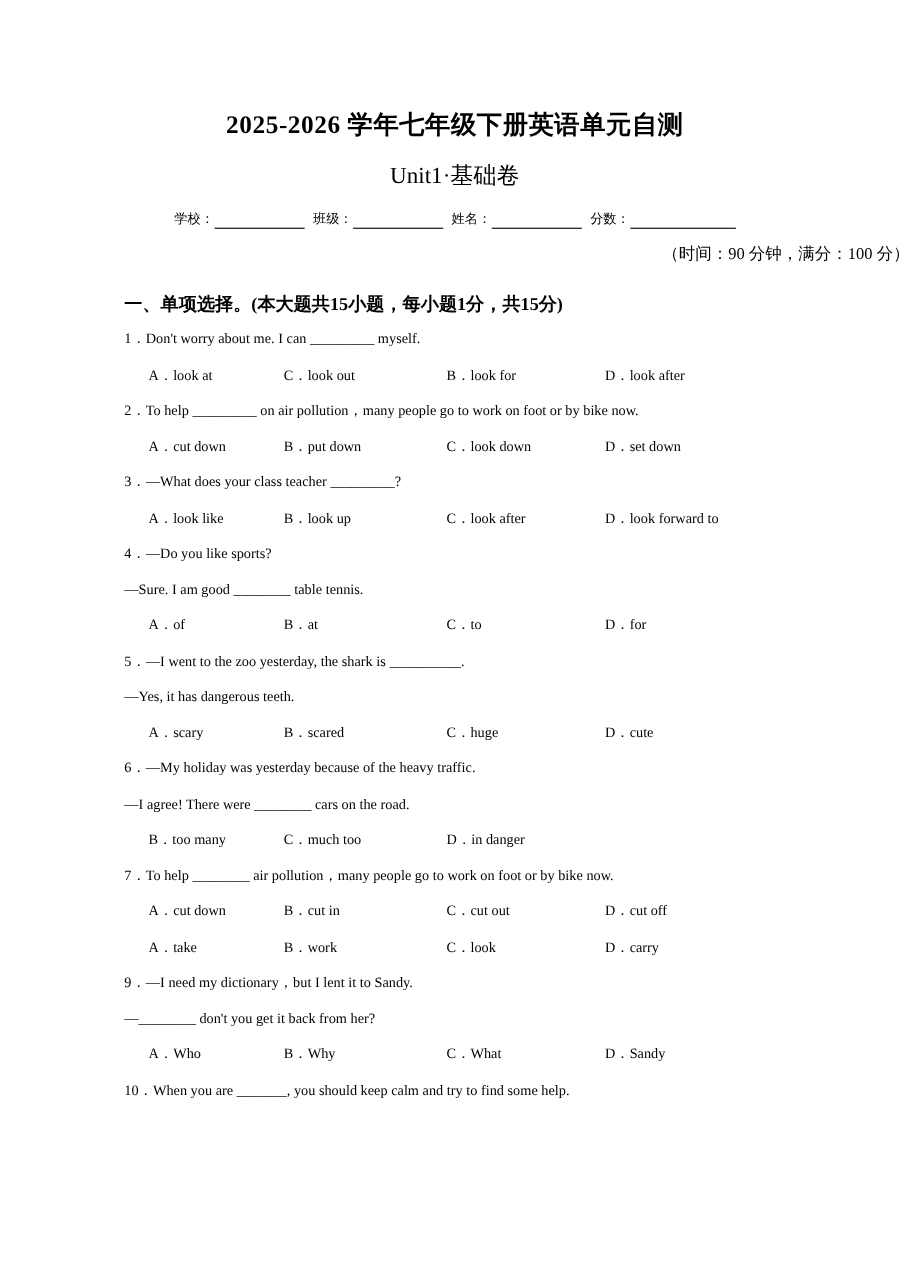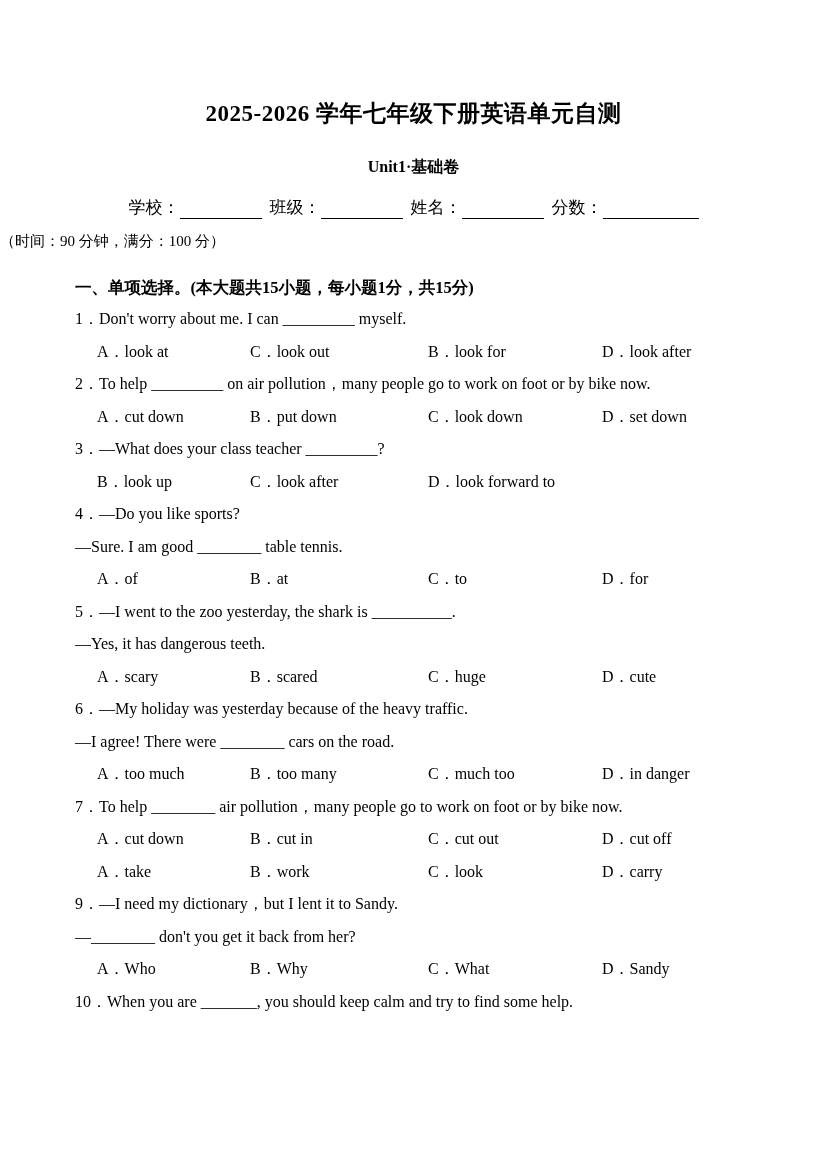--- a/index.html
+++ b/index.html
@@ -16,60 +16,59 @@
   }
   .title {
     text-align: center;
     font-weight: bold;
     font-size: 23px;
     padding-top: 98px;
     letter-spacing: 0.5px;
   }
   .subtitle {
     text-align: center;
-    font-weight: bold;
-    font-size: 16px;
-    margin-top: 28px;
+    font-weight: normal;
+    font-size: 21px;
+    margin-top: 16px;
   }
   .info-line {
     display: flex;
     justify-content: center;
     align-items: flex-end;
     margin-top: 18px;
-    font-size: 17px;
+    font-size: 12px;
   }
   .info-field { display: inline-flex; align-items: flex-end; margin: 0 4px; }
   .blank-line {
     display: inline-block;
     width: 82px;
     height: 16px;
     border-bottom: 1px solid #000;
   }
   .blank-line.wide { width: 96px; }
   .meta {
-    text-align: left;
+    text-align: right;
     font-size: 15px;
     margin-top: 13px;
   }
-  .content { padding: 0 75px; }
+  .content { padding: 0 113px; }
   .section-heading {
     font-weight: bold;
     font-size: 16.5px;
     margin-top: 22px;
     line-height: 30px;
   }
-  .question { font-size: 16px; }
+  .question { font-size: 13px; }
   .q-line { line-height: 32.5px; white-space: nowrap; }
   .q-num { display: inline; }
   .options {
     display: grid;
     grid-template-columns: 123px 148px 144px 1fr;
     padding-left: 22px;
     line-height: 32.5px;
-    gap: 30px;
   }
   .option { white-space: nowrap; }
 </style>
 </head>
 <body>
 
 <div class="page">
 
   <div class="title">2025-2026 学年七年级下册英语单元自测</div>
 
@@ -113,20 +112,21 @@
           <div class="options">
             <div class="option"><span>A．</span><span>cut down</span></div>
             <div class="option"><span>B．</span><span>put down</span></div>
             <div class="option"><span>C．</span><span>look down</span></div>
             <div class="option"><span>D．</span><span>set down</span></div>
           </div>
         </div>
         <div class="question">
           <div class="q-line"><span class="q-num">3．</span><span>—What does your class teacher _________?</span></div>
           <div class="options">
+            <div class="option"><span>A．</span><span>look like</span></div>
             <div class="option"><span>B．</span><span>look up</span></div>
             <div class="option"><span>C．</span><span>look after</span></div>
             <div class="option"><span>D．</span><span>look forward to</span></div>
           </div>
         </div>
         <div class="question">
           <div class="q-line"><span class="q-num">4．</span><span>—Do you like sports?</span></div>
           <div class="q-line"><span>—Sure. I am good ________ table tennis.</span></div>
           <div class="options">
             <div class="option"><span>A．</span><span>of</span></div>
@@ -142,21 +142,20 @@
             <div class="option"><span>A．</span><span>scary</span></div>
             <div class="option"><span>B．</span><span>scared</span></div>
             <div class="option"><span>C．</span><span>huge</span></div>
             <div class="option"><span>D．</span><span>cute</span></div>
           </div>
         </div>
         <div class="question">
           <div class="q-line"><span class="q-num">6．</span><span>—My holiday was yesterday because of the heavy traffic.</span></div>
           <div class="q-line"><span>—I agree! There were ________ cars on the road.</span></div>
           <div class="options">
-            <div class="option"><span>A．</span><span>too much</span></div>
             <div class="option"><span>B．</span><span>too many</span></div>
             <div class="option"><span>C．</span><span>much too</span></div>
             <div class="option"><span>D．</span><span>in danger</span></div>
           </div>
         </div>
         <div class="question">
           <div class="q-line"><span class="q-num">7．</span><span>To help ________ air pollution，many people go to work on foot or by bike now.</span></div>
           <div class="options">
             <div class="option"><span>A．</span><span>cut down</span></div>
             <div class="option"><span>B．</span><span>cut in</span></div>

